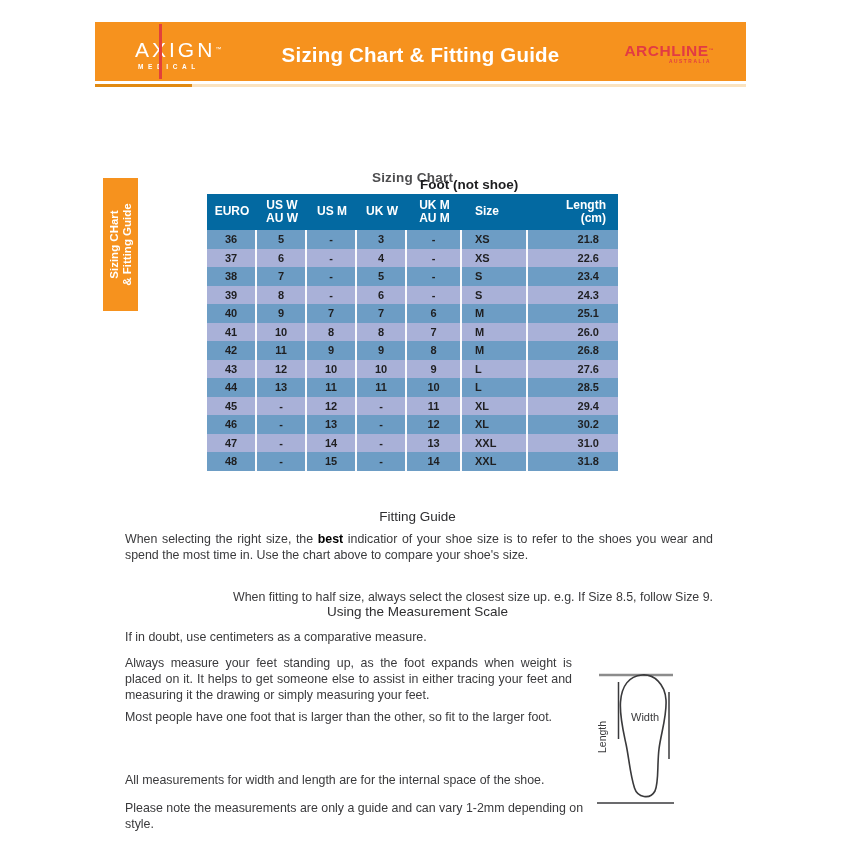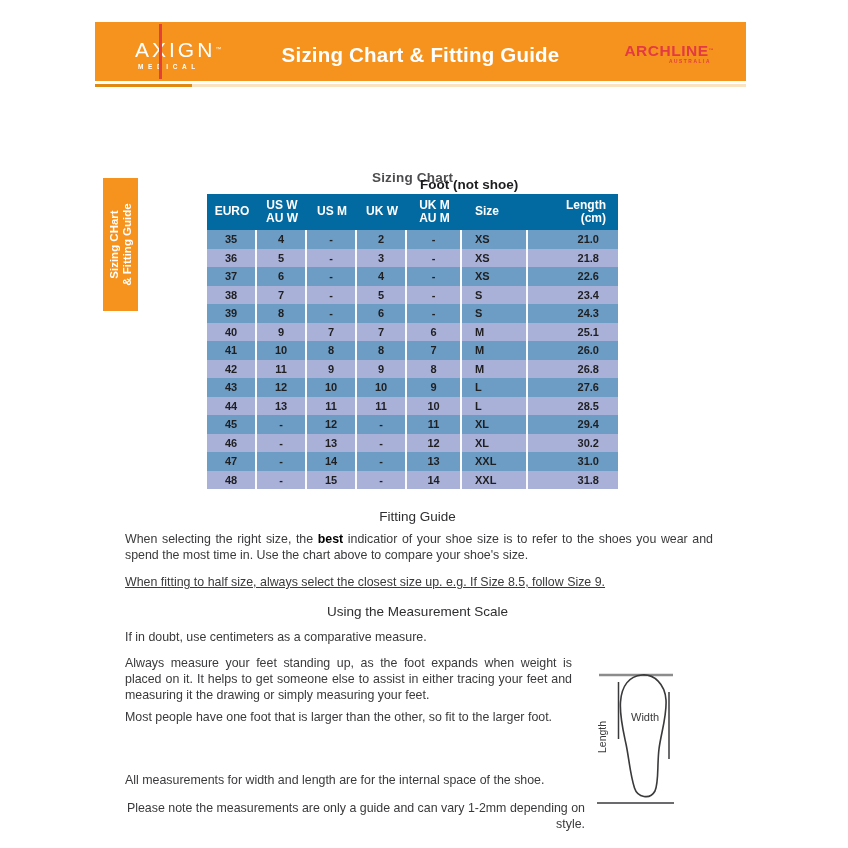--- a/index.html
+++ b/index.html
@@ -46,21 +46,21 @@
   table.sizing tbody tr:nth-child(even) td { background:#A9B1D8; }
   .col0{width:50px;} .col1{width:50px;} .col2{width:50px;} .col3{width:50px;}
   .col4{width:55px;} .col5{width:66px;margin-top:29px;} .col6{width:90px;}
   table.sizing th.col5, table.sizing td.col5 { text-align:left; padding-left:13px; }
   table.sizing th.col6 { text-align:right; padding-right:12px; }
   table.sizing td.col6 { text-align:right; padding-right:19px; }
 
   
   .sec-title { position:absolute; left:125px; width:585px; text-align:center;
                font-size:13.5px; font-weight:400; color:#2E2E30; }
-  .para { position:absolute; left:125px; font-size:12.4px; color:#3A3A3C; line-height:16px;text-align:right; }
+  .para { position:absolute; left:125px; font-size:12.4px; color:#3A3A3C; line-height:16px; }
   .para b { font-weight:700; color:#000000; }
   .w-wide { width:588px; text-align:justify; }
   .w-narrow { width:447px; text-align:justify; }
 
   
   .foot-diagram { position:absolute; left:590px; top:653px; width:110px; height:165px; }
 </style>
 </head>
 <body>
 
@@ -115,29 +115,20 @@
             <div>Size</div>
           </th>
           <th class="col6">
             <div>Length</div>
             <div>(cm)</div>
           </th>
         </tr>
     </thead>
     <tbody id="tbody-rows">
         <tr>
-          <td class="col0">35</td>
-          <td class="col1">4</td>
-          <td class="col2">-</td>
-          <td class="col3">2</td>
-          <td class="col4">-</td>
-          <td class="col5">XS</td>
-          <td class="col6">21.0</td>
-        </tr>
-        <tr>
           <td class="col0">36</td>
           <td class="col1">5</td>
           <td class="col2">-</td>
           <td class="col3">3</td>
           <td class="col4">-</td>
           <td class="col5">XS</td>
           <td class="col6">21.8</td>
         </tr>
         <tr>
           <td class="col0">37</td>
@@ -245,21 +236,21 @@
           <td class="col3">-</td>
           <td class="col4">14</td>
           <td class="col5">XXL</td>
           <td class="col6">31.8</td>
         </tr>
       </tbody>
   </table>
 
   <div class="sec-title" style="top:509px;">Fitting Guide</div>
   <div class="para w-wide" style="top:531px;"><span>When selecting the right size, the </span><b>best</b><span> indicatior of your shoe size is to refer to the shoes you wear and spend the most time in. Use the chart above to compare your shoe's size.</span></div>
-  <div class="para w-wide" style="top:574px; text-align:left;text-decoration:underline;">When fitting to half size, always select the closest size up. e.g. If Size 8.5, follow Size 9.</div>
+  <div class="para w-wide" style="top:589px; text-align:right;">When fitting to half size, always select the closest size up. e.g. If Size 8.5, follow Size 9.</div>
 
   <div class="sec-title" style="top:604px;">Using the Measurement Scale</div>
   <div class="para" style="top:629px;">If in doubt, use centimeters as a comparative measure.</div>
   <div class="para" style="top:709px;">Most people have one foot that is larger than the other, so fit to the larger foot.</div>
   <div class="para w-narrow" style="top:655px;">Always measure your feet standing up, as the foot expands when weight is placed on it. It helps to get someone else to assist in either tracing your feet and measuring it the drawing or simply measuring your feet.</div>
   <div class="para" style="top:772px;">All measurements for width and length are for the internal space of the shoe.</div>
   <div class="para" style="top:800px; width:460px;">Please note the measurements are only a guide and can vary 1-2mm depending on style.</div>
 
   <svg class="foot-diagram" viewBox="0 0 110 165" xmlns="http://www.w3.org/2000/svg">
     <line x1="9" y1="22" x2="83" y2="22" stroke="#8C8C8C" stroke-width="2.4"></line>

